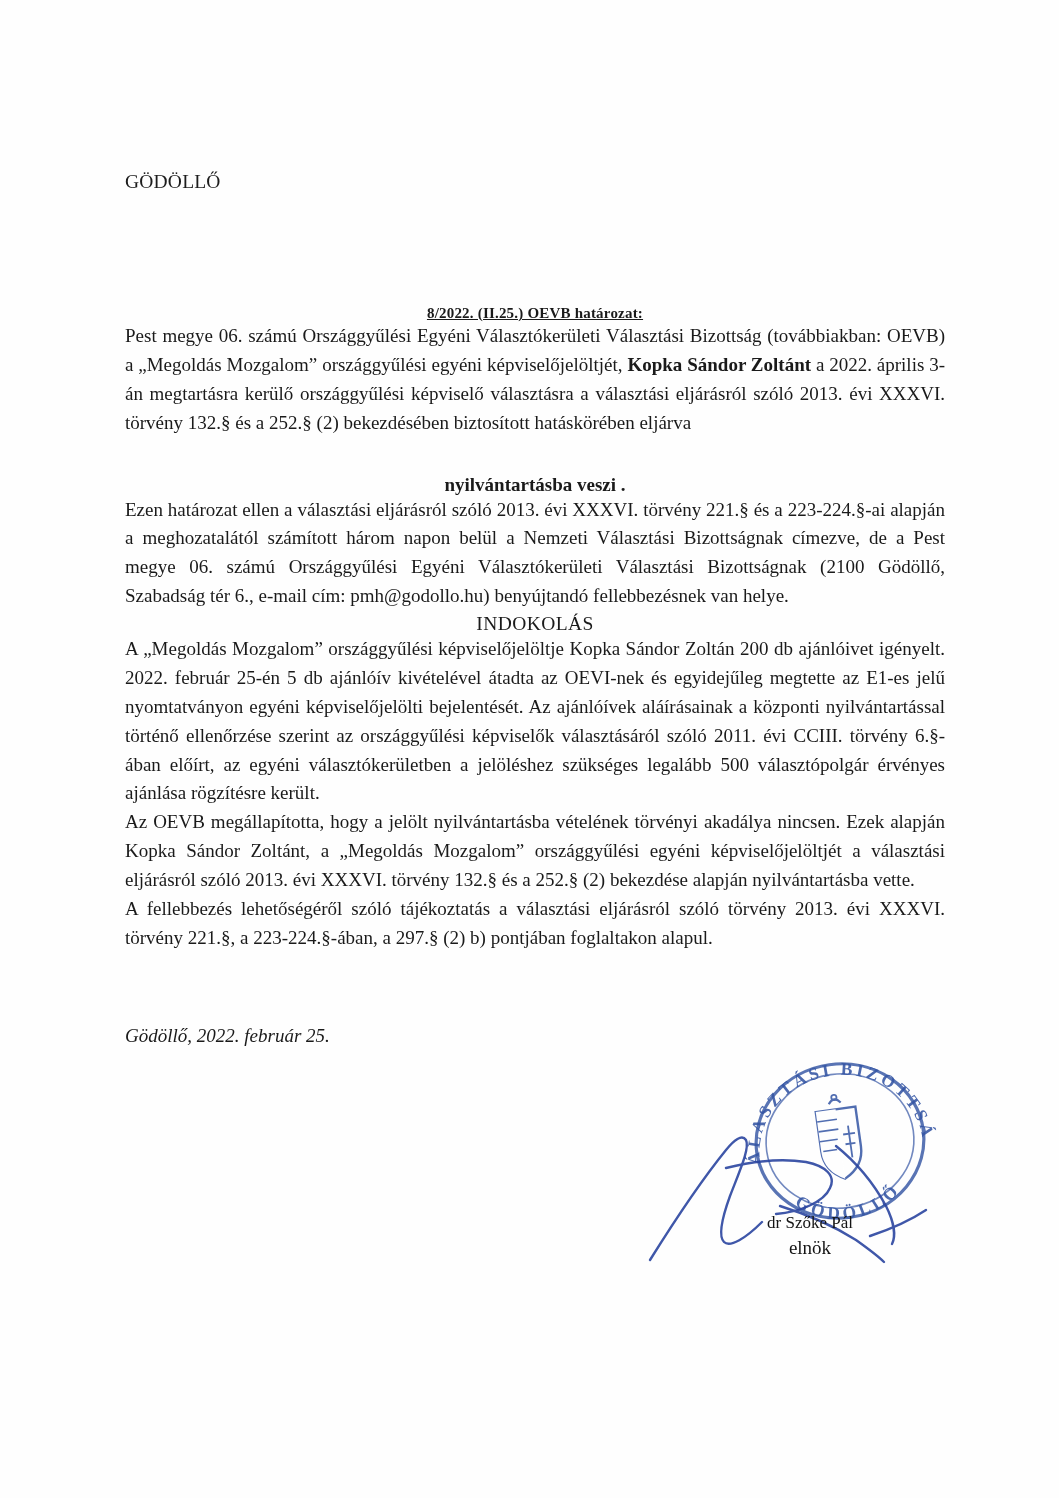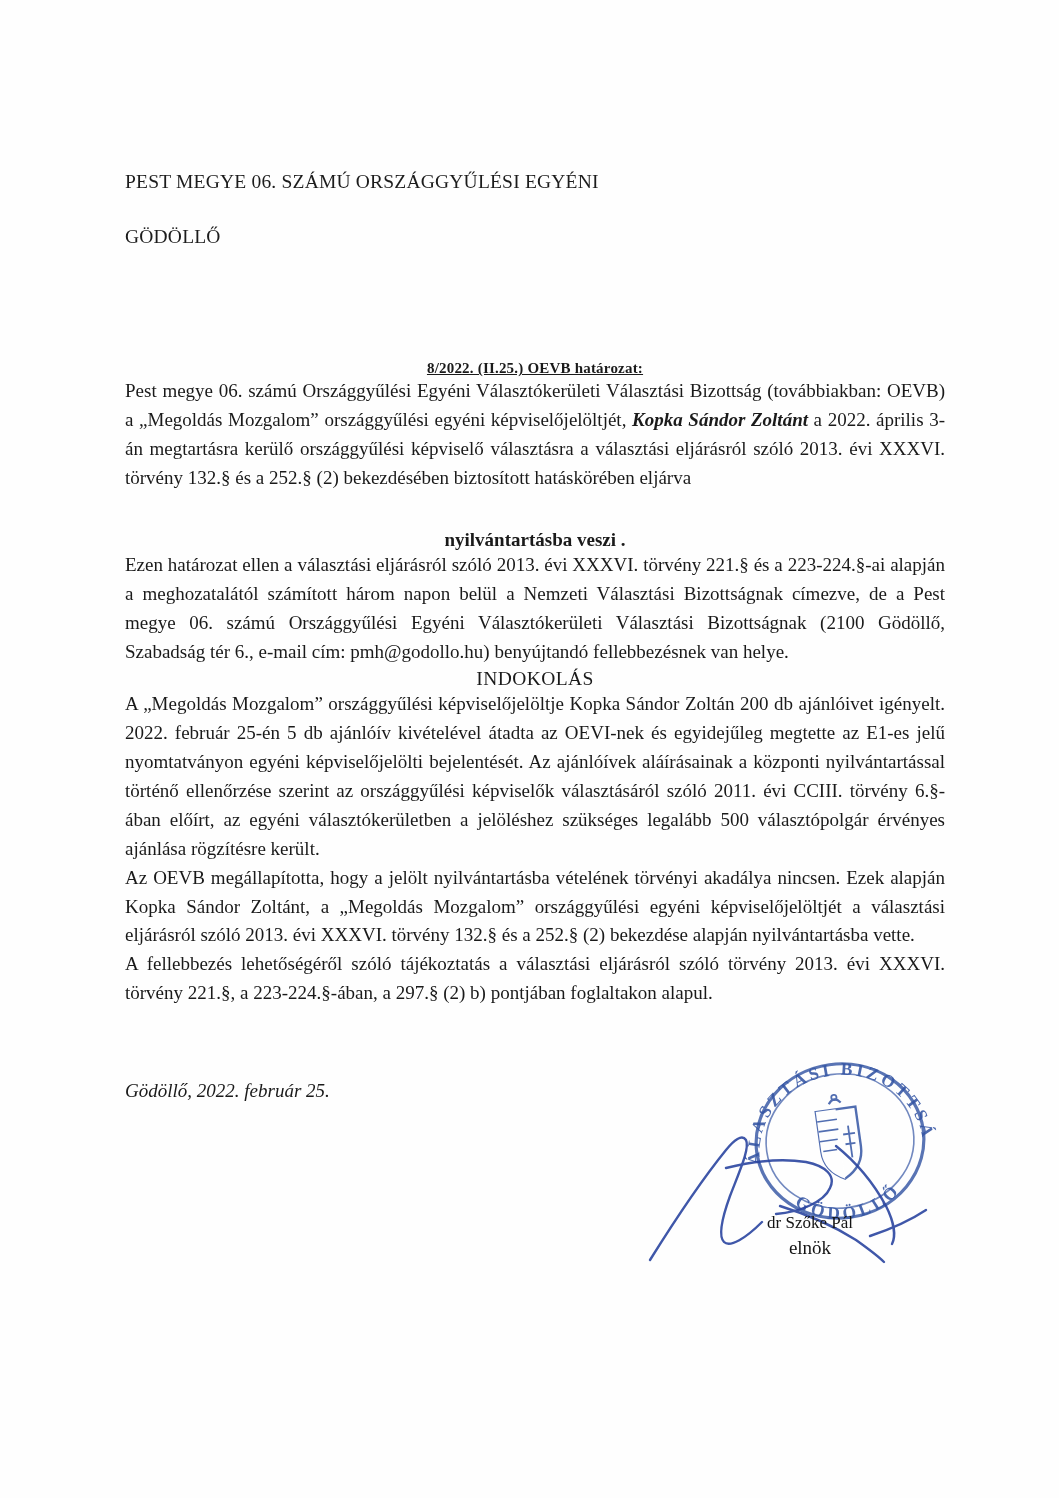--- a/index.html
+++ b/index.html
@@ -72,21 +72,21 @@
   }
   .par-reason1 {
     margin-top: 20px;
   }
   .par-reason2 {
     margin-top: 0px;
   }
   .par-reason3 {
     margin-top: 0px;
   }
-  .bold { font-weight: bold; font-style: italic; }
+  .bold { font-weight: bold; }
   .place-date {
     font-size: 19px;
     margin-top: 72px;
     font-style: italic;
   }
   
   .sig-block {
     position: absolute;
     left: 600px;
     top: 1055px;
@@ -129,21 +129,20 @@
   }
 </style>
 </head>
 <body>
 
 <div class="page">
 
   <div class="content">
 
     <div class="letterhead">
-      <div>PEST MEGYE 06. SZÁMÚ ORSZÁGGYŰLÉSI EGYÉNI</div>
       <div>GÖDÖLLŐ</div>
     </div>
 
     <div class="decision-title">8/2022. (II.25.) OEVB határozat:</div>
 
     <p class="body-par par-main"><span>Pest megye 06. számú Országgyűlési Egyéni Választókerületi Választási Bizottság (továbbiakban: OEVB) a „Megoldás Mozgalom” országgyűlési egyéni képviselőjelöltjét, </span><span class="bold">Kopka Sándor Zoltánt</span><span> a 2022. április 3-án megtartásra kerülő országgyűlési képviselő választásra a választási eljárásról szóló 2013. évi XXXVI. törvény 132.§ és a 252.§ (2) bekezdésében biztosított hatáskörében eljárva</span></p>
 
     <p class="center-bold">nyilvántartásba veszi .</p>
 
     <p class="body-par par-appeal">Ezen határozat ellen a választási eljárásról szóló 2013. évi XXXVI. törvény 221.§ és a 223-224.§-ai alapján a meghozatalától számított három napon belül a Nemzeti Választási Bizottságnak címezve, de a Pest megye 06. számú Országgyűlési Egyéni Választókerületi Választási Bizottságnak (2100 Gödöllő, Szabadság tér 6., e-mail cím: pmh@godollo.hu) benyújtandó fellebbezésnek van helye.</p>

